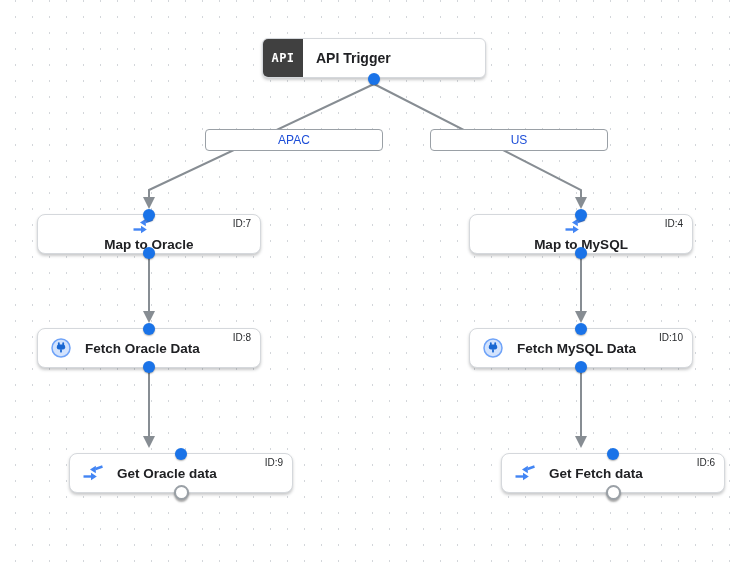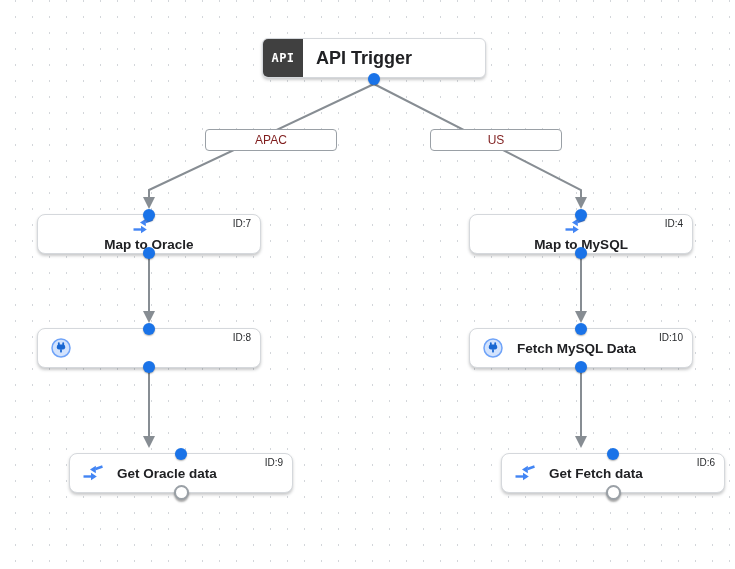--- a/index.html
+++ b/index.html
@@ -28,29 +28,29 @@
     display:flex;align-items:stretch;z-index:2;box-sizing:border-box;
   }
   .api-badge{
     width:40px;min-width:40px;background:#404040;border-radius:5px 0 0 5px;
     display:flex;align-items:center;justify-content:center;
     color:#fff;font-family:"DejaVu Sans Mono", monospace;
     font-weight:bold;font-size:12px;letter-spacing:.5px;
   }
   .trigger-title{
     display:flex;align-items:center;padding-left:13px;
-    font-size:18px;font-weight:bold;color:#202124;
+    font-size:14px;font-weight:bold;color:#202124;
   }
 
   
   .branch-label{
-    position:absolute;top:129px;width:132px;height:22px;
+    position:absolute;top:129px;width:178px;height:22px;
     background:#fff;border:1px solid #9aa0a6;border-radius:4px;
     display:flex;align-items:center;justify-content:center;
-    font-size:12px;color:#7f1d1d;z-index:2;box-sizing:border-box;
+    font-size:12px;color:#1d4ed8;z-index:2;box-sizing:border-box;
   }
   .branch-apac{left:205px;}
   .branch-us{left:420px;margin-left:10px;}
 
   
   .node{
     position:absolute;width:224px;height:40px;
     background:#fff;border:1px solid #d5d8dc;border-radius:8px;
     box-shadow:0 2px 3px rgba(60,64,67,.28);
     display:flex;align-items:center;padding:0 12px;
@@ -133,20 +133,21 @@
     <span class="id-label">ID:8</span>
     <span class="icon">
       <svg width="22" height="22" viewBox="0 0 22 22">
         <circle cx="11" cy="11" r="9" fill="#d3e3fd" stroke="#6fa3f8" stroke-width="1.5"></circle>
         <rect x="7.9" y="5.2" width="1.8" height="3.4" rx="0.9" fill="#1967d2"></rect>
         <rect x="12.3" y="5.2" width="1.8" height="3.4" rx="0.9" fill="#1967d2"></rect>
         <rect x="6.8" y="7.6" width="8.4" height="4.8" rx="2.2" fill="#1967d2"></rect>
         <rect x="10.1" y="12" width="1.8" height="3.6" rx="0.9" fill="#1967d2"></rect>
       </svg>
     </span>
+    <span class="node-title">Fetch Oracle Data</span>
     <span class="port port-top"></span>
     <span class="port port-bottom"></span>
   </div>
 
   <div class="node col-left row-3">
     <span class="id-label">ID:9</span>
     <span class="icon">
       <svg width="22" height="22" viewBox="0 0 22 22">
         <line x1="1.5" y1="14.5" x2="9" y2="14.5" stroke="#4285f4" stroke-width="2.4"></line>
         <polygon points="9,10.8 14.8,14.5 9,18.2" fill="#4285f4"></polygon>

